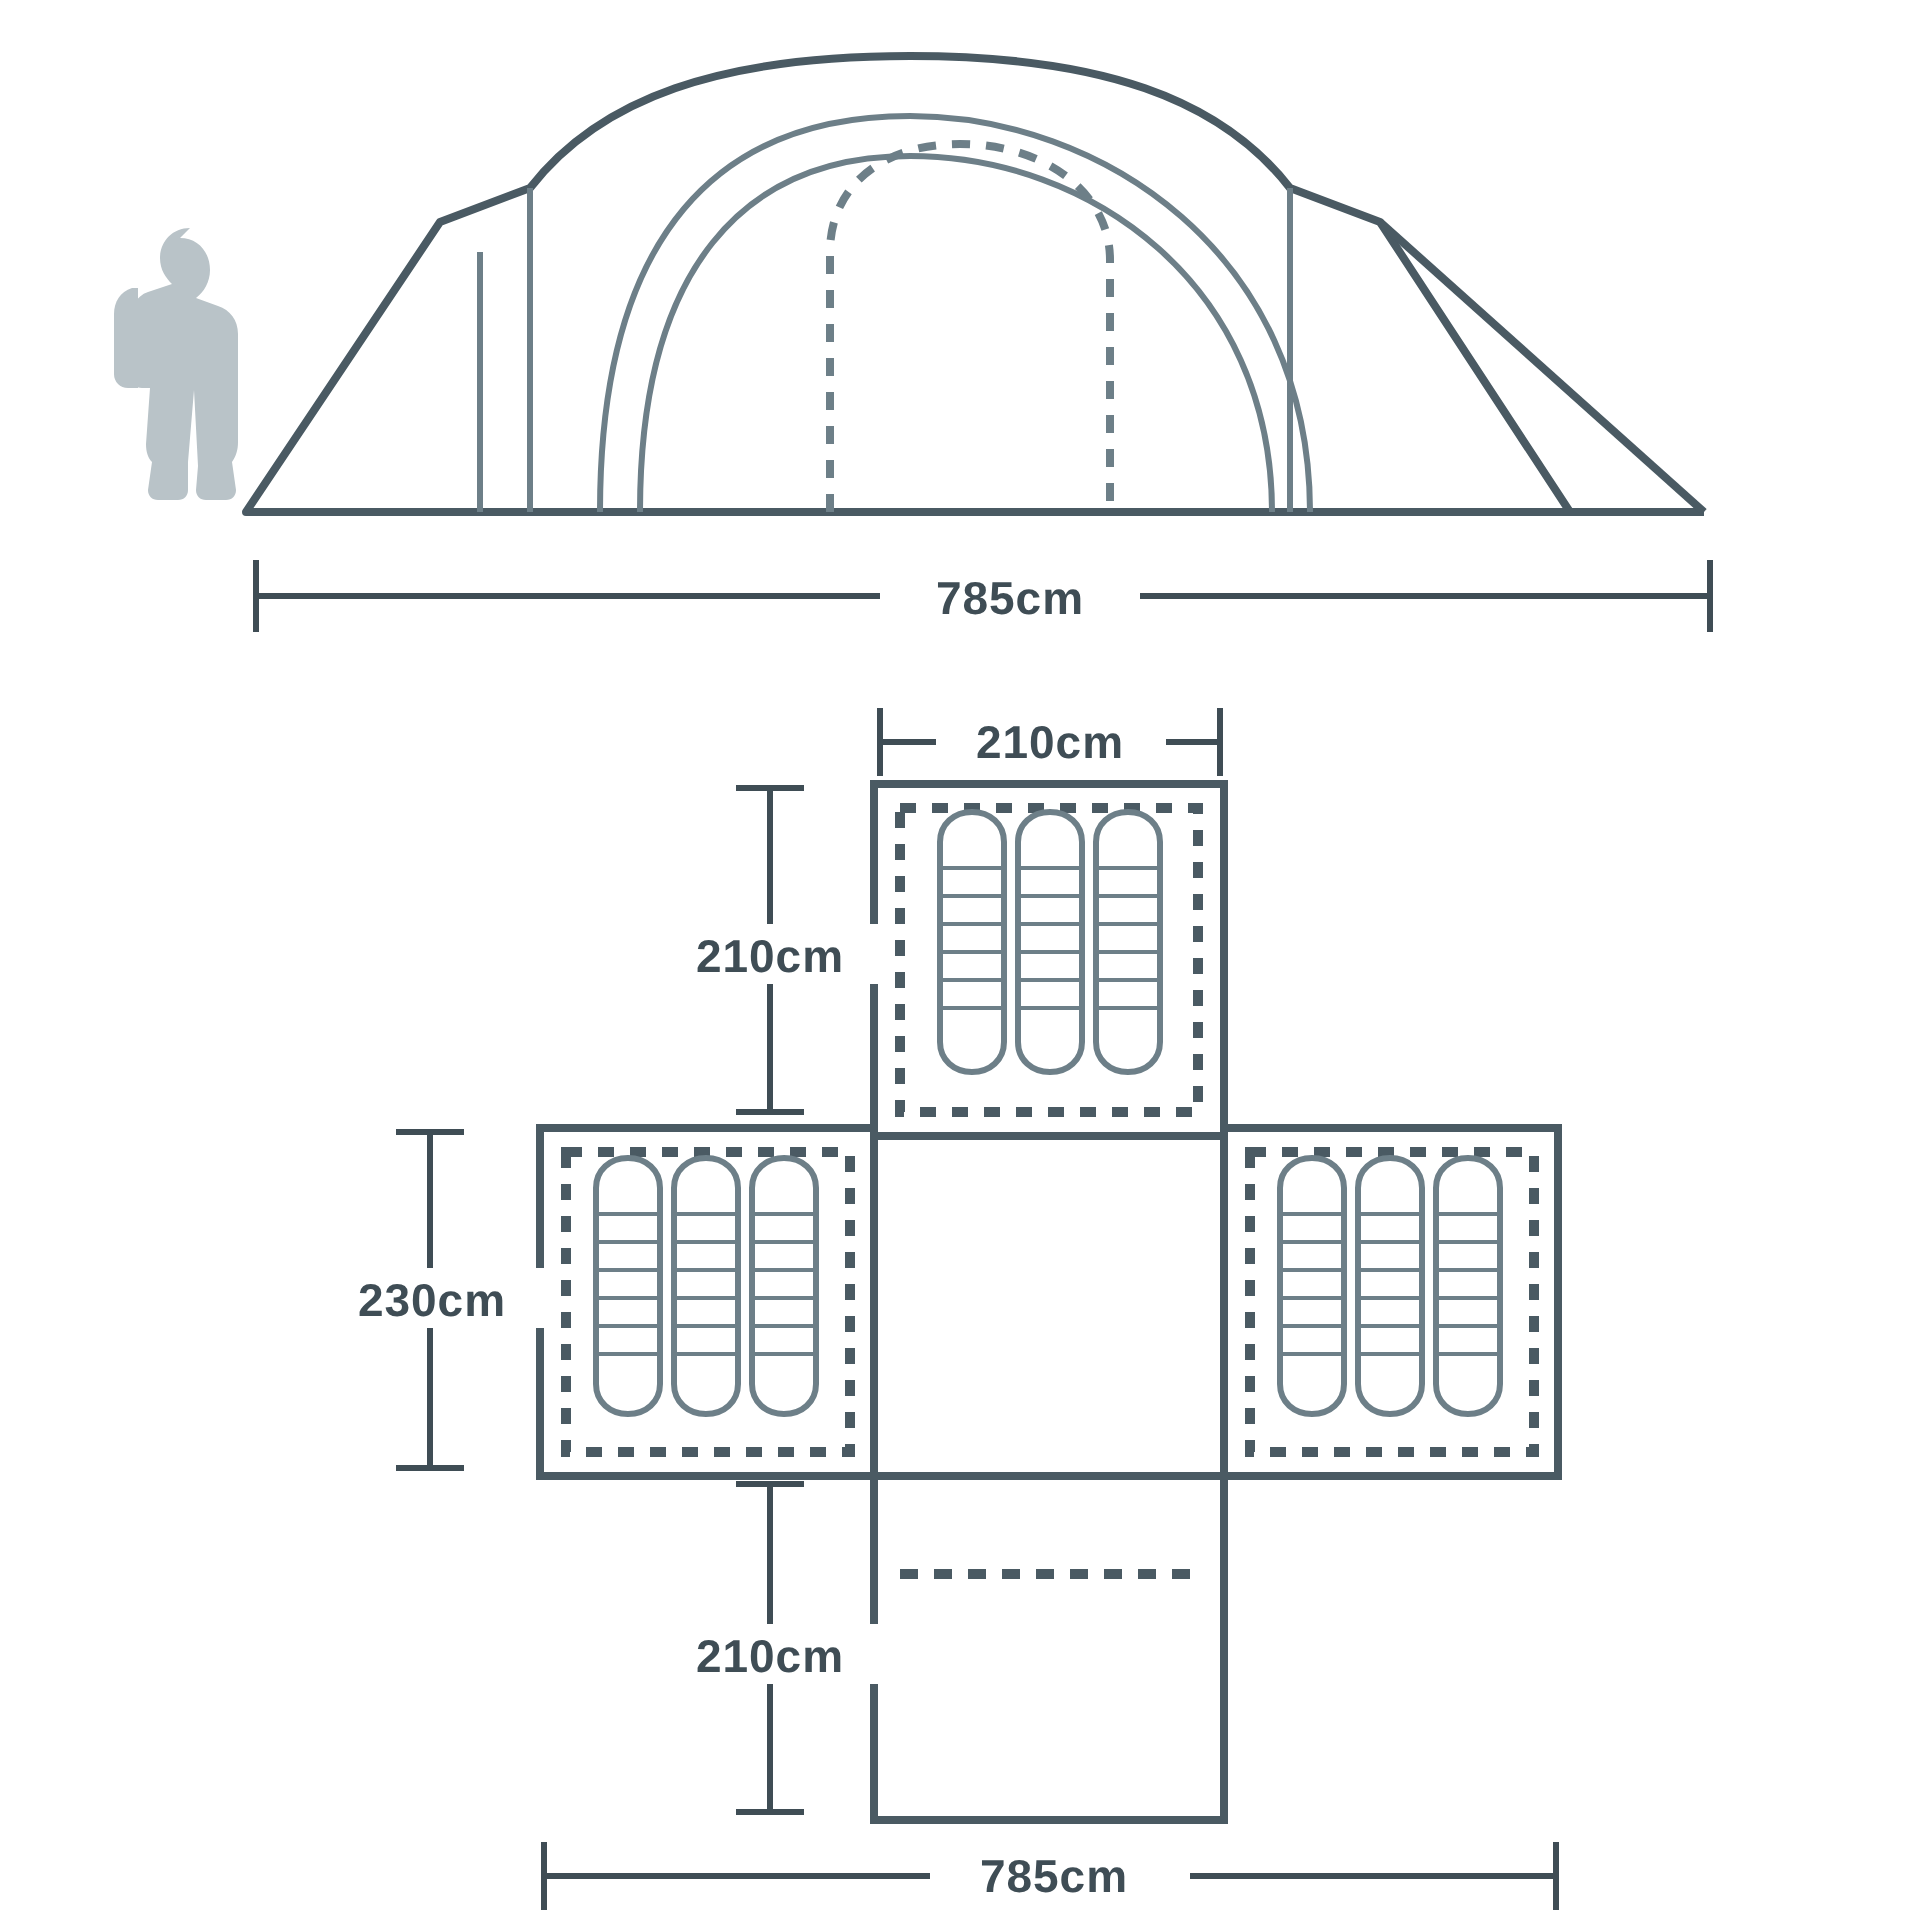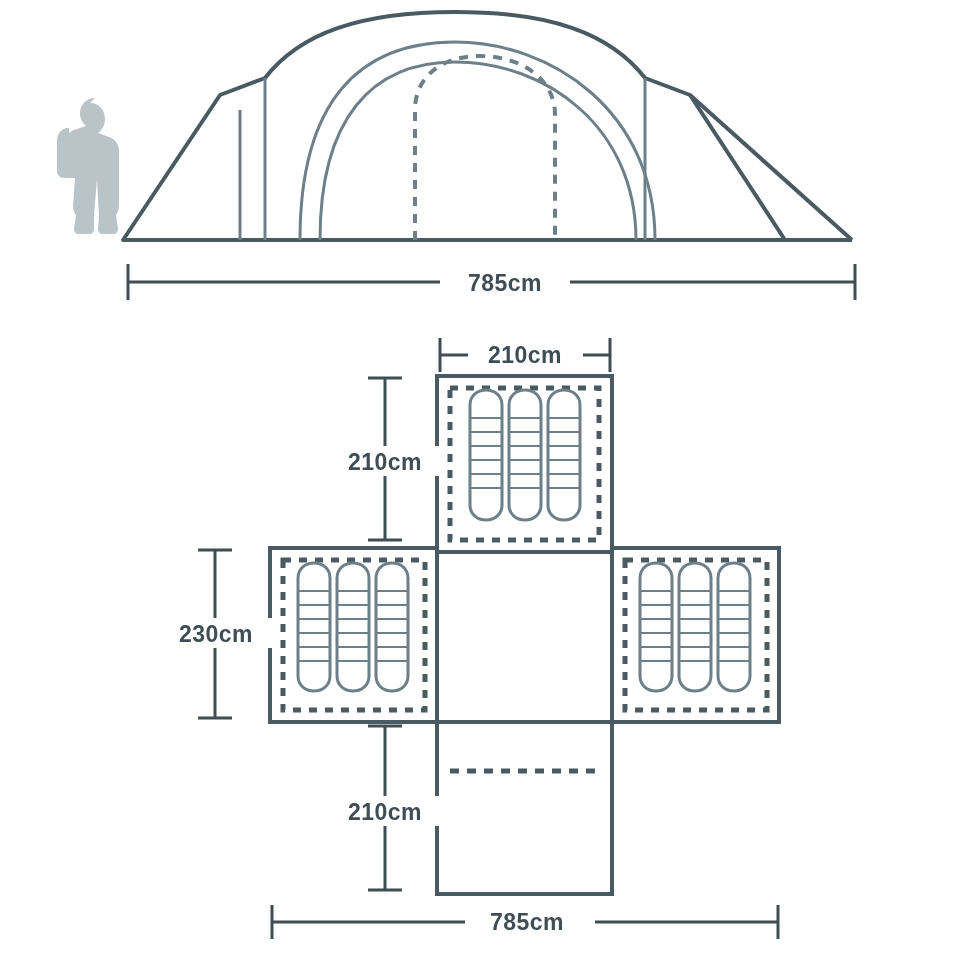--- a/index.html
+++ b/index.html
@@ -10,20 +10,21 @@
   body {
     width: 960px;
     height: 960px;
     font-family: "Liberation Sans", sans-serif;
     overflow: hidden;
   }
   #stage {
     position: relative;
     width: 960px;
     height: 690px;
+    margin-top: 16px;
   }
   svg#diagram {
     display: block;
     width: 960px;
     height: 960px;
   }
   .dim-label {
     font-family: "Liberation Sans", sans-serif;
     font-size: 23px;
     font-weight: bold;

